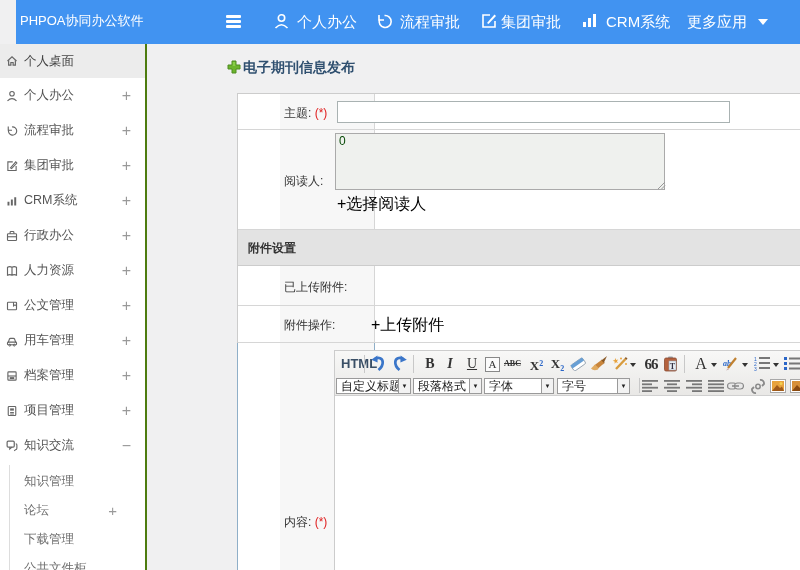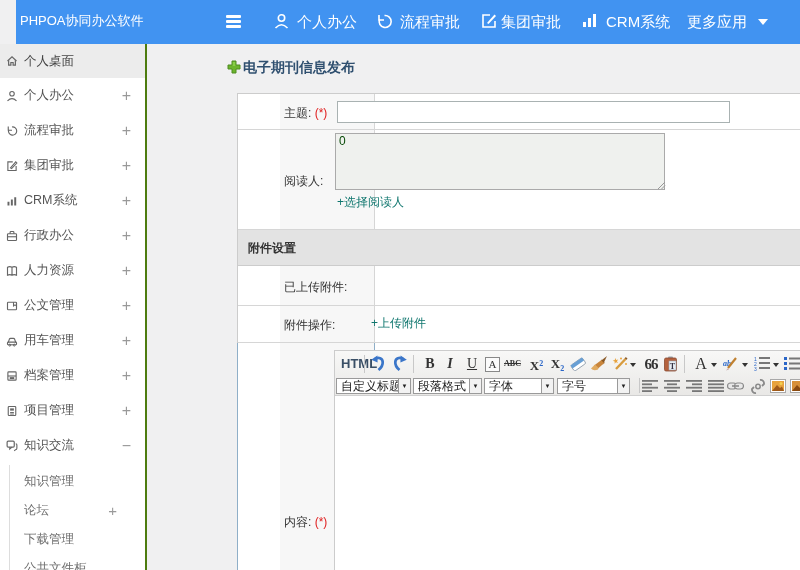--- a/index.html
+++ b/index.html
@@ -28,21 +28,21 @@
 .title .ttxt { position:absolute; left:16px; top:0px; font-size:14px; font-weight:bold; color:#2f4f6f; white-space:nowrap; }
 
 .ftable { position:absolute; left:89px; top:49px; width:620px; border:1px solid #ccc; background:#fff; }
 .frow { position:relative; border-bottom:1px solid #d6d6d6; background:#fff; }
 .frow:last-child { border-bottom:none; }
 .flabel { position:absolute; left:0; top:0; bottom:0; width:95px; background:#f7f7f7; border-right:1px solid #d6d6d6; font-size:12px; color:#333;margin-left:42px; }
 .flabel > span { position:absolute; left:4px; top:50%; margin-top:-7px; white-space:nowrap; }
 .ffield { margin-left:96px; position:relative; height:100%; }
 .req { color:#e02020; }
 .sechead { height:36px; line-height:36px; background:#e3e3e3; font-size:12px; font-weight:bold; color:#333; padding-left:10px; border-bottom:1px solid #ccc; }
-a.lnk { color:#0f766e; text-decoration:none; font-size:12px; }
+a.lnk { color:#000000; text-decoration:none; font-size:16px; }
 
 .editor { position:absolute; left:0px; top:7px; width:560px; height:700px; border:1px solid #ccc; background:#fff; }
 .toolbar { height:45px; background:linear-gradient(#f8f8f7,#e9e8e6); border-bottom:1px solid #d0d0d0; position:relative; }
 .trow1 { position:absolute; left:0; top:0; height:26px; width:100%; }
 .trow2 { position:absolute; left:0; top:26px; height:19px; width:100%; }
 .tbtn { position:absolute; top:0; height:26px; line-height:26px; text-align:center; color:#333; }
 .tsep { position:absolute; top:4px; width:1px; height:18px; background:#c8c8c8; }
 .tsel { position:absolute; top:1px; height:16px; background:#fff; border:1px solid #9a9a9a; font-size:12px; color:#222; line-height:14px; padding-left:4px; }
 .tsel .car { position:absolute; right:0; top:0; width:12px; height:14px; border-left:1px solid #9a9a9a; background:#f2f2f2; text-align:center; line-height:14px; font-size:6px; color:#222; }
 .serif { font-family:"Liberation Serif", serif; }

